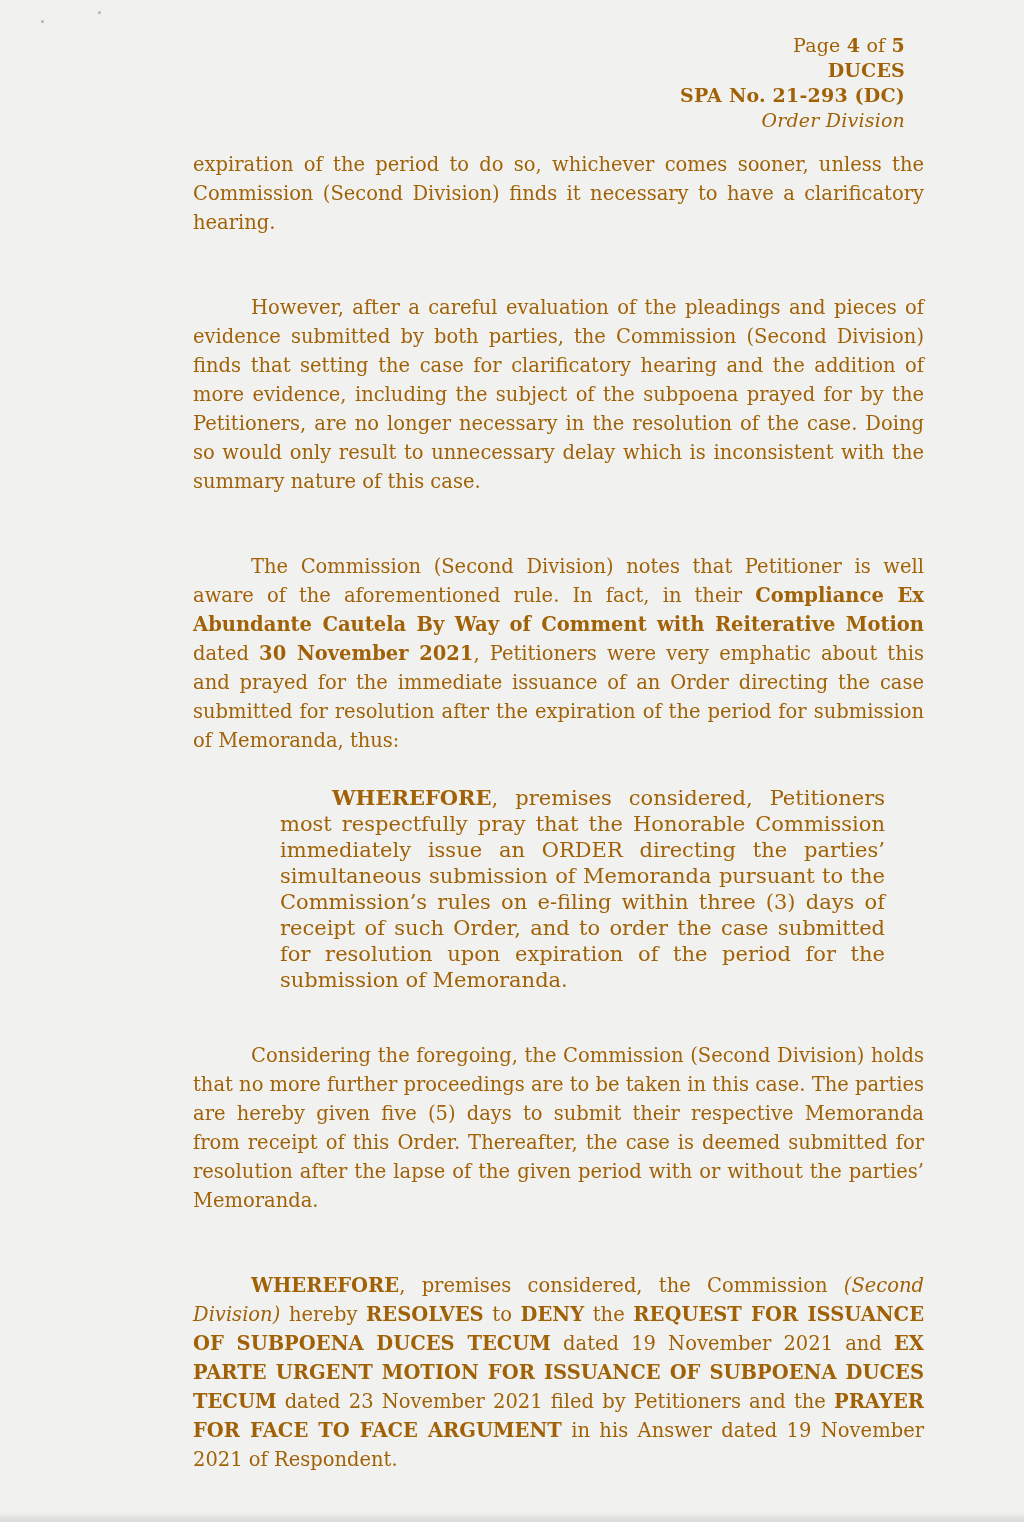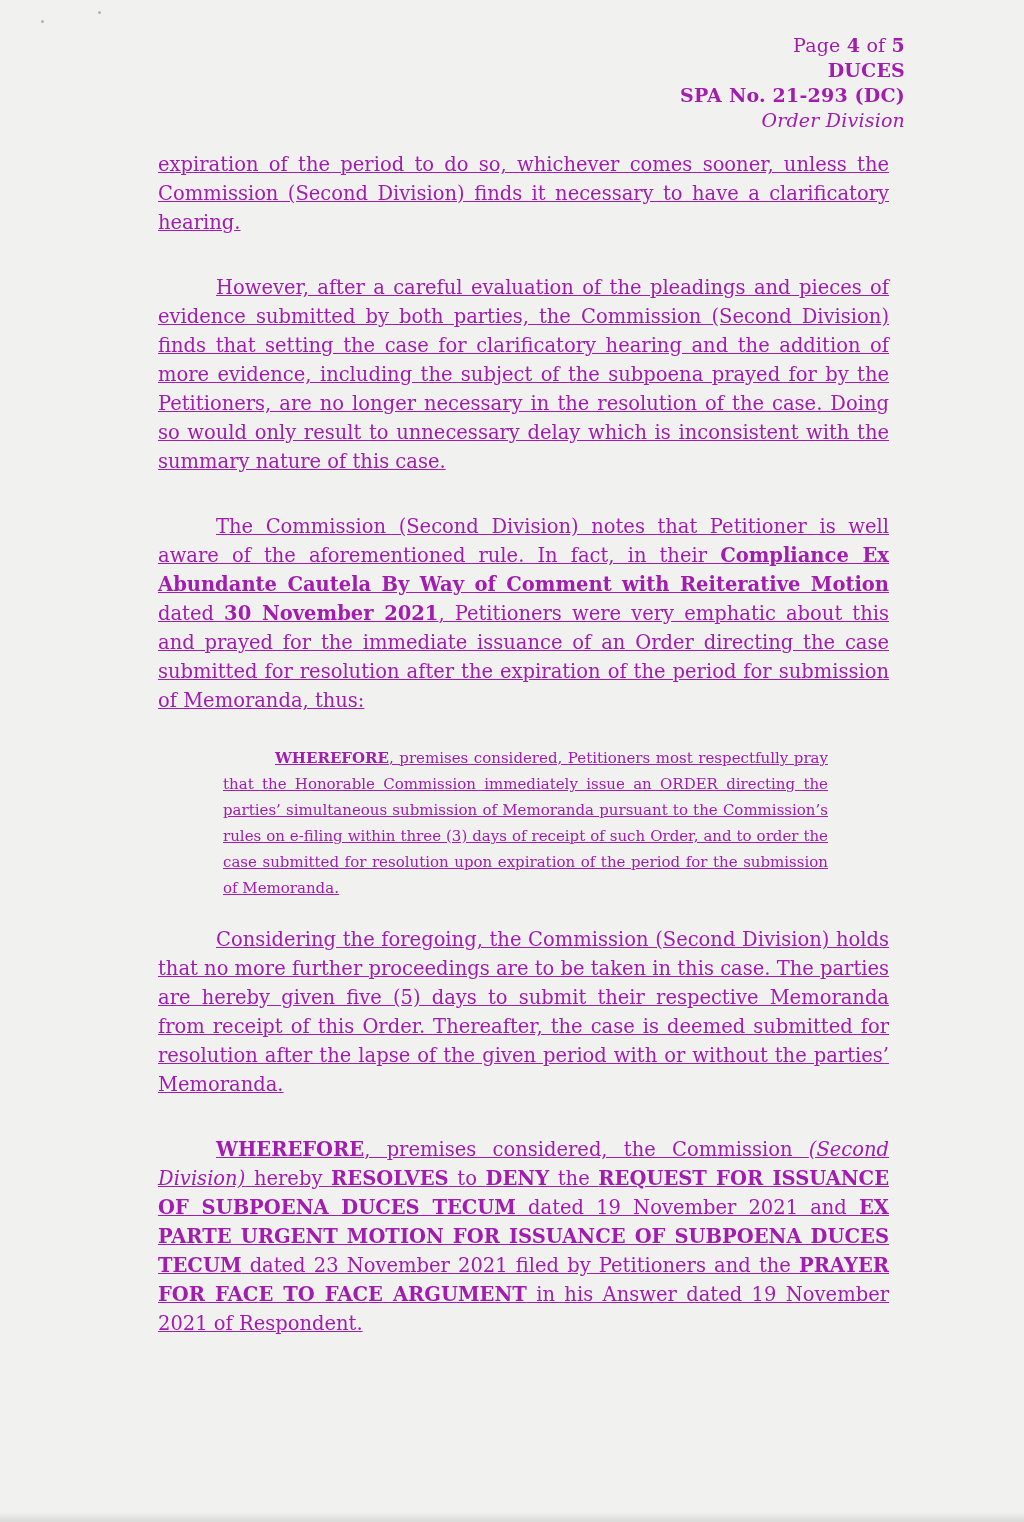--- a/index.html
+++ b/index.html
@@ -38,53 +38,52 @@
     top: 33px;
     right: 119px;
     text-align: right;
     font-size: 19px;
     line-height: 25px;
     letter-spacing: 0.2px;
   }
 
   .content {
     position: absolute;
-    left: 158px;
+    left: 193px;
     top: 150px;
     width: 731px;
     font-size: 19.5px;
     line-height: 29px;
-    text-decoration: underline;
   }
 
   .para {
     margin: 0;
     text-align: justify;
     text-indent: 58px;
   }
   .para.no-indent { text-indent: 0; }
-  .para + .para { margin-top: 36px; }
+  .para + .para { margin-top: 56px; }
 
   .quote {
-    margin: 30px 0 0 65px;
+    margin: 30px 0 0 87px;
     width: 605px;
-    font-size: 15px;
+    font-size: 21px;
     line-height: 26px;
     text-align: justify;
     text-indent: 52px;
   }
-  .quote + .para { margin-top: 24px; }
+  .quote + .para { margin-top: 48px; }
 
   .b { font-weight: bold; }
   .i { font-style: italic; }
 </style>
 </head>
 <body>
 
-<div class="page" style="background: rgb(241, 241, 239); color: #a21caf;">
+<div class="page" style="background: rgb(241, 241, 239); color: #a16207;">
 
   <div class="speck s1"></div>
   <div class="speck s2"></div>
 
   <div class="header">
     <div class="h-line"><span>Page </span><span class="b">4</span><span> of </span><span class="b">5</span></div>
     <div class="h-line b">DUCES</div>
     <div class="h-line b">SPA No. 21-293 (DC)</div>
     <div class="h-line i">Order Division</div>
   </div>

